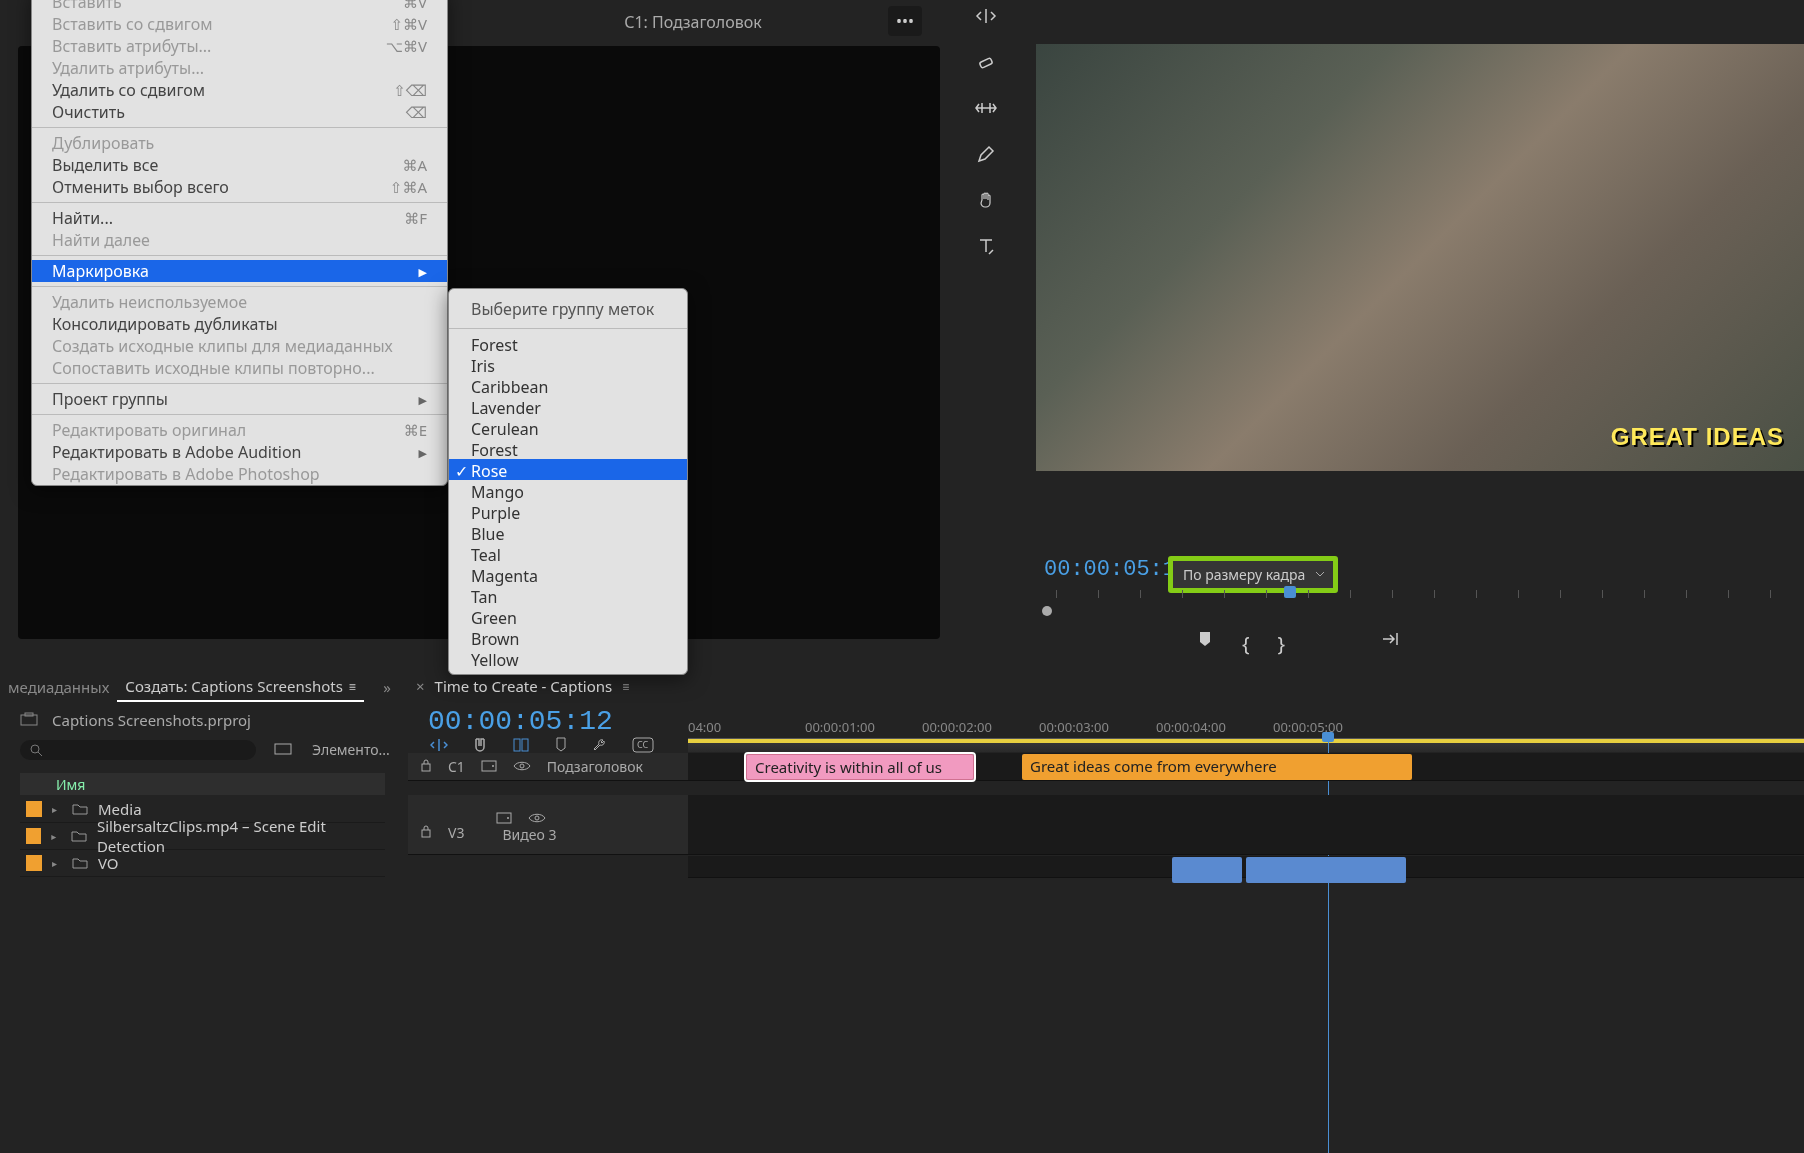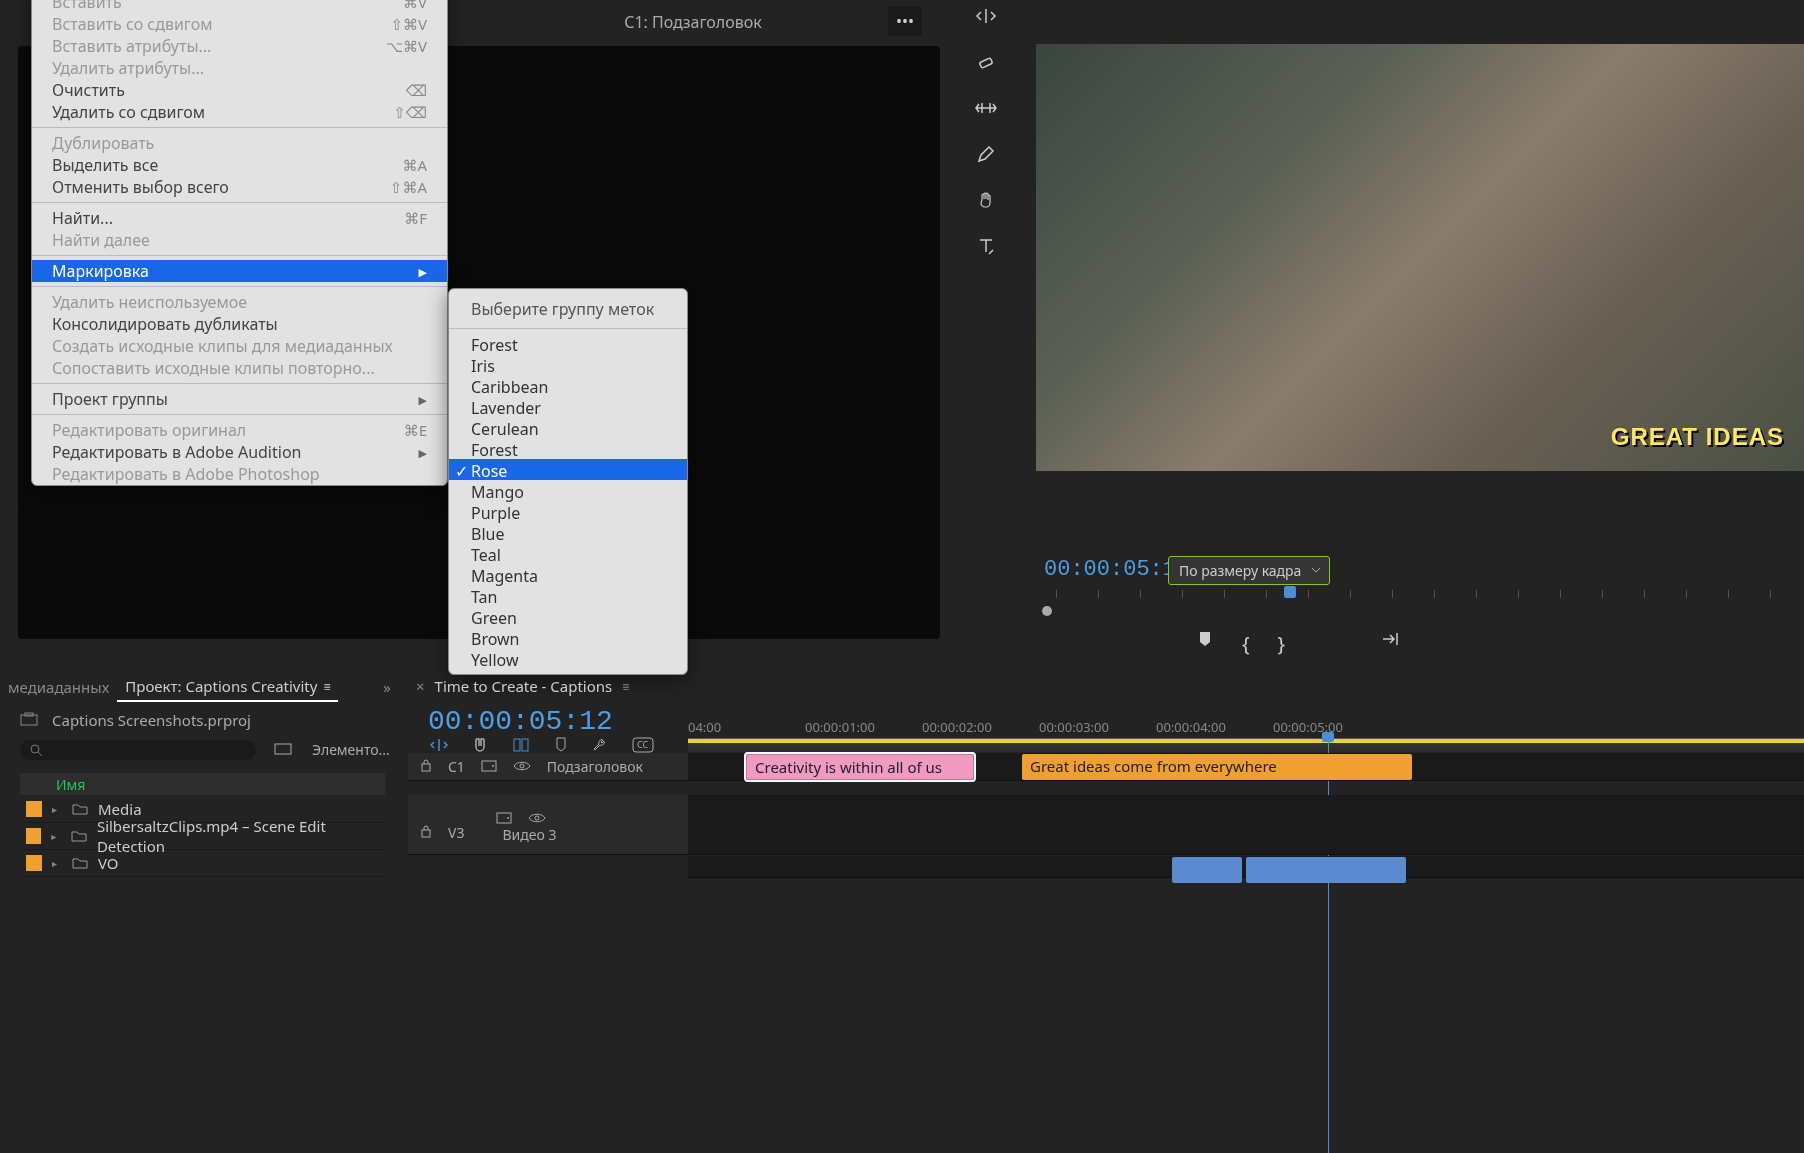--- a/index.html
+++ b/index.html
@@ -13,21 +13,21 @@
 
 
 .right-tools { position: absolute; left: 972px; top: 2px; display: flex; flex-direction: column; gap: 18px; color: #ccc; }
 .right-tools .tool { width: 28px; height: 28px; display: flex; align-items: center; justify-content: center; }
 
 
 .viewer { position: absolute; left: 1036px; top: 44px; right: 0; height: 427px; background: #000; overflow: hidden; }
 .viewer-content { width: 100%; height: 100%; background: linear-gradient(135deg, #3a4540 0%, #5a6055 30%, #8a7c6c 50%, #6a6055 70%, #4a5045 100%); position: relative; }
 .viewer-caption { position: absolute; bottom: 20px; right: 20px; font-family: Impact, sans-serif; font-weight: bold; color: #ffe95a; font-size: 24px; letter-spacing: 1px; text-shadow: 2px 2px 0 #000; }
 .viewer-timecode { position: absolute; left: 1044px; top: 557px; color: #4aa0e6; font-size: 22px; font-family: "Courier New", monospace; }
-.viewer-fit { position: absolute; left: 1168px; top: 556px; background: #353535; border: 1px solid #84cc16; border-radius: 3px; padding: 4px 28px 4px 10px; color: #ccc; font-size: 14px; position: absolute; }
+.viewer-fit { position: absolute; left: 1168px; top: 556px; background: #353535; border: 5px solid #84cc16; border-radius: 3px; padding: 4px 28px 4px 10px; color: #ccc; font-size: 14px; position: absolute; }
 .viewer-fit svg { position: absolute; right: 8px; top: 10px; }
 .viewer-ruler { position: absolute; left: 1036px; top: 590px; right: 0; height: 25px; }
 .viewer-ruler .tick { position: absolute; top: 0; width: 1px; height: 8px; background: #555; }
 .viewer-ruler .playhead { position: absolute; top: -4px; width: 12px; height: 12px; background: #4a8fd4; border-radius: 2px; }
 .viewer-ruler .circle { position: absolute; left: 6px; top: 16px; width: 10px; height: 10px; border-radius: 50%; background: #aaa; }
 .viewer-btns { position: absolute; left: 1196px; top: 630px; display: flex; gap: 28px; color: #ccc; }
 
 
 .source-panel { position: absolute; left: 18px; top: 46px; width: 922px; height: 593px; background: #0a0a0a; border-radius: 4px; }
 
@@ -52,21 +52,21 @@
 
 .lower-tabs { position: absolute; left: 0; top: 672px; width: 405px; height: 30px; display: flex; align-items: center; color: #888; font-size: 15px; }
 .lower-tabs .tab { padding: 4px 8px; display: flex; align-items: center; gap: 6px; }
 .lower-tabs .tab.active { color: #ccc; border-bottom: 2px solid #fff; }
 .lower-tabs .expand { position: absolute; right: 14px; }
 
 .project-info { position: absolute; left: 20px; top: 710px; display: flex; align-items: center; gap: 14px; color: #aaa; font-size: 15px; }
 .project-search { position: absolute; left: 20px; top: 740px; width: 236px; height: 20px; background: #1a1a1a; border-radius: 10px; display: flex; align-items: center; padding: 0 10px; }
 .project-toolbar-right { position: absolute; left: 274px; top: 740px; display: flex; gap: 20px; align-items: center; color: #aaa; font-size: 14px; }
 
-.project-header { position: absolute; left: 20px; top: 773px; width: 365px; height: 22px; background: #2e2e2e; color: #22c55e; font-size: 14px; padding: 2px 36px; }
+.project-header { position: absolute; left: 20px; top: 773px; width: 365px; height: 22px; background: #2e2e2e; color: #86efac; font-size: 14px; padding: 2px 36px; }
 .project-rows { position: absolute; left: 20px; top: 796px; width: 365px; }
 .project-row { height: 27px; display: flex; align-items: center; gap: 10px; font-size: 15px; color: #ccc; padding-left: 6px; border-bottom: 1px solid #1a1a1a; }
 .color-chip { width: 16px; height: 16px; background: #f0a030; }
 .disclosure { width: 10px; color: #888; font-size: 10px; }
 .folder-icon { color: #999; }
 
 
 .tl-tab { position: absolute; left: 416px; top: 676px; color: #ccc; font-size: 15px; display: flex; align-items: center; gap: 10px; }
 .tl-tab .close { color: #888; }
 .tl-timecode { position: absolute; left: 428px; top: 706px; color: #4aa0e6; font-size: 28px; font-family: "Courier New", monospace; }
@@ -199,26 +199,26 @@
       <span class="ctx-shortcut">⇧⌘V</span>
     </div>
     <div class="ctx-item disabled">
       <span>Вставить атрибуты...</span>
       <span class="ctx-shortcut">⌥⌘V</span>
     </div>
     <div class="ctx-item disabled">
       <span>Удалить атрибуты...</span>
     </div>
     <div class="ctx-item">
+      <span>Удалить со сдвигом</span>
+      <span class="ctx-shortcut">⇧⌫</span>
+    </div>
+    <div class="ctx-item">
       <span>Очистить</span>
       <span class="ctx-shortcut">⌫</span>
-    </div>
-    <div class="ctx-item">
-      <span>Удалить со сдвигом</span>
-      <span class="ctx-shortcut">⇧⌫</span>
     </div>
     <div class="ctx-sep"></div>
     <div class="ctx-item disabled">
       <span>Дублировать</span>
     </div>
     <div class="ctx-item">
       <span>Выделить все</span>
       <span class="ctx-shortcut">⌘A</span>
     </div>
     <div class="ctx-item">
@@ -289,21 +289,21 @@
     <div class="sub-item"><span>Green</span></div>
     <div class="sub-item"><span>Brown</span></div>
     <div class="sub-item"><span>Yellow</span></div>
   </div>
 
 <div class="lower-tabs">
   <div class="tab">
       <span>медиаданных</span>
     </div>
   <div class="tab active">
-      <span>Проект: Captions Creativity</span>
+      <span>Создать: Captions Screenshots</span>
       <span style="font-size:12px">≡</span>
     </div>
   <span class="expand">»</span>
 </div>
 <div class="project-info">
   <span><svg width="18" height="14">
         <rect x="1" y="3" width="16" height="10" stroke="#888" fill="none"></rect>
         <rect x="5" y="1" width="8" height="3" stroke="#888" fill="none"></rect>
       </svg></span>
   <span>Captions Screenshots.prproj</span>

